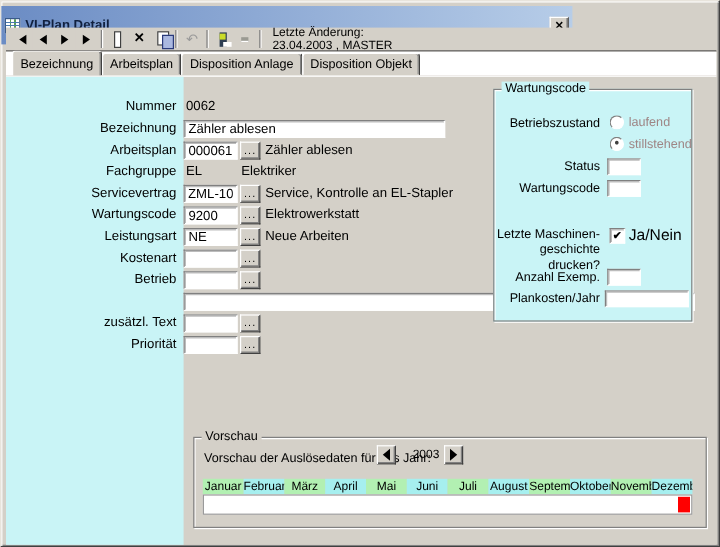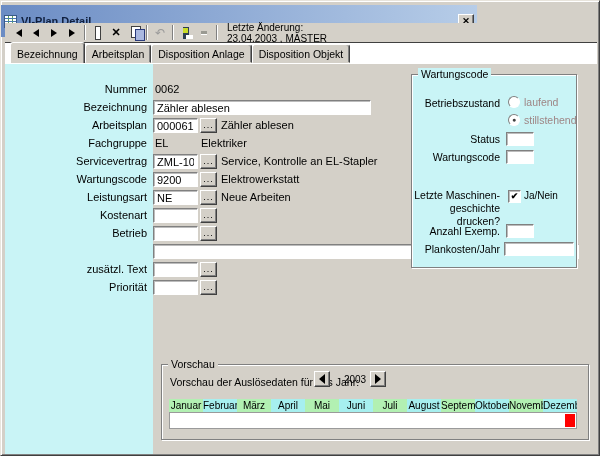--- a/index.html
+++ b/index.html
@@ -62,21 +62,21 @@
   .legend{position:absolute;top:-7px;left:6px;font-size:10.5px;padding:0 3px;color:#000;}
   .konfig{left:406px;top:10px;width:166px;height:194px;background:#c9f4f6;}
   .konfig .legend{background:#c9f4f6;}
   .klabel{position:absolute;width:88px;text-align:right;font-size:10.5px;color:#000;line-height:13px;left:0;}
   .radio{position:absolute;width:10px;height:10px;border-radius:50%;background:#fff;
     border:1px solid;border-color:#808080 #fff #fff #808080;font-size:7px;line-height:9px;text-align:center;color:#404040;}
   .rlabel{position:absolute;font-size:10.5px;color:#9e8585;line-height:12px;}
   .checkbox{position:absolute;width:11px;height:11px;background:#fff;border:1px solid;
     border-color:#808080 #fff #fff #808080;box-shadow:inset 1px 1px 0 rgba(64,64,64,.35);
     font-size:9px;line-height:10px;text-align:center;color:#000;font-weight:bold;}
-  .cblabel{position:absolute;font-size:10px;color:#000;line-height:13px;}
+  .cblabel{position:absolute;font-size:13px;color:#000;line-height:13px;}
   
   .vorschau{left:156px;top:300px;width:428px;height:76px;background:#d4d0c8;}
   .vorschau .legend{background:#d4d0c8;}
   .vcaption{position:absolute;left:8px;top:11px;font-size:10.5px;color:#000;}
   .yearbtn{position:absolute;width:16px;height:16px;top:6px;background:#d4d0c8;border:1px solid;
     border-color:#fff #404040 #404040 #fff;box-shadow:inset -1px -1px 0 #808080;
     display:flex;align-items:center;justify-content:center;padding:0;}
   .yearbtn .t{border-top:5px solid transparent;border-bottom:5px solid transparent;width:0;height:0;}
   .yearval{position:absolute;left:178px;top:9px;width:30px;text-align:center;font-size:10px;color:#000;}
   .monthrow{position:absolute;left:7px;top:34px;width:408px;height:13px;display:flex;}

